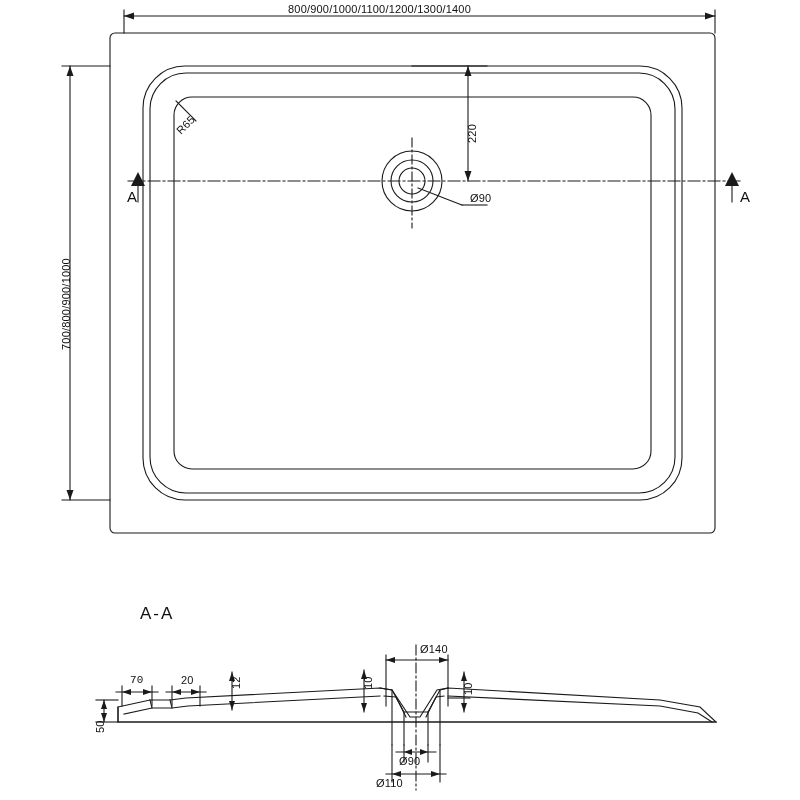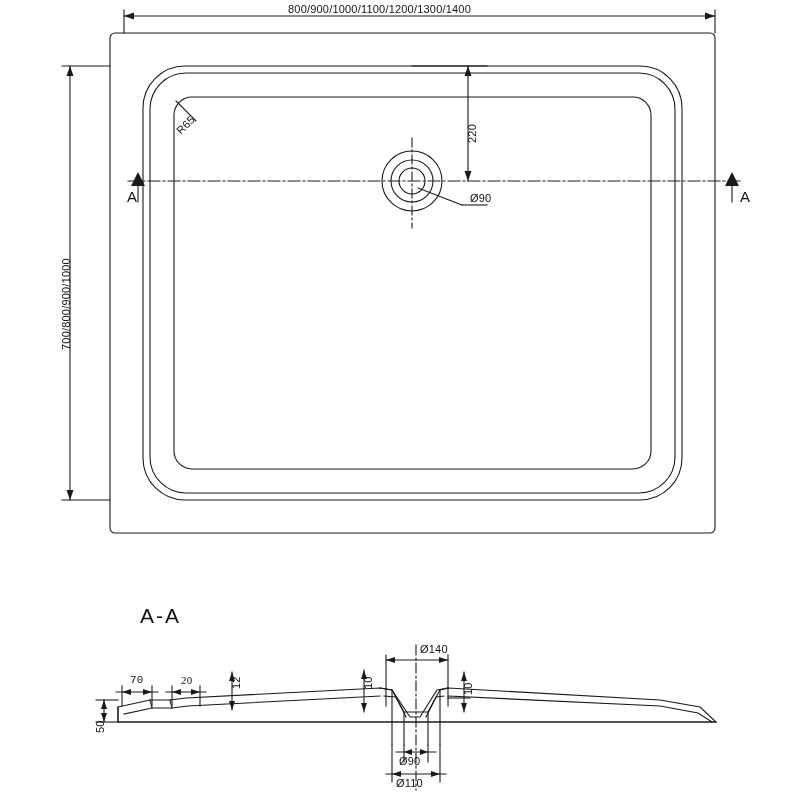--- a/index.html
+++ b/index.html
@@ -32,21 +32,21 @@
     font-size: 11px;
     color: #111111;
     white-space: nowrap;
     letter-spacing: 0.2px;
   }
   .lbl.vert {
     transform-origin: 0 0;
     transform: rotate(-90deg);
   }
   .lbl.big {
-    font-size: 21px;
+    font-size: 17px;
     letter-spacing: 2px;
   }
   .lbl.r65 {
     font-size: 11px;
     transform-origin: 0 0;
     transform: rotate(-45deg);
   }
 </style>
 </head>
 <body>
@@ -257,29 +257,29 @@
   <div class="lbl r65" style="left:174px; top:128px;">R65</div>
 
   <div class="lbl" style="left:127px; top:188px; font-size:15px;">A</div>
 
   <div class="lbl" style="left:740px; top:188px; font-size:15px;">A</div>
 
   <div class="lbl big" style="left:140px; top:604px;">A-A</div>
 
   <div class="lbl" style="left:130px; top:674px;font-family:Liberation Mono, monospace;">70</div>
 
-  <div class="lbl" style="left:181px; top:674px;font-family:Liberation Serif, serif;">20</div>
+  <div class="lbl" style="left:181px; top:674px;">20</div>
 
   <div class="lbl vert" style="left:230px; top:689px;">12</div>
 
   <div class="lbl vert" style="left:362px; top:689px;">10</div>
 
   <div class="lbl vert" style="left:462px; top:695px;">10</div>
 
   <div class="lbl vert" style="left:94px; top:733px;">50</div>
 
   <div class="lbl" style="left:420px; top:643px;">Ø140</div>
 
   <div class="lbl" style="left:399px; top:755px;">Ø90</div>
 
-  <div class="lbl" style="left:396px; top:777px;">Ø110</div>
+  <div class="lbl" style="left:376px; top:777px;">Ø110</div>
 
 </div>
 
 </body></html>

